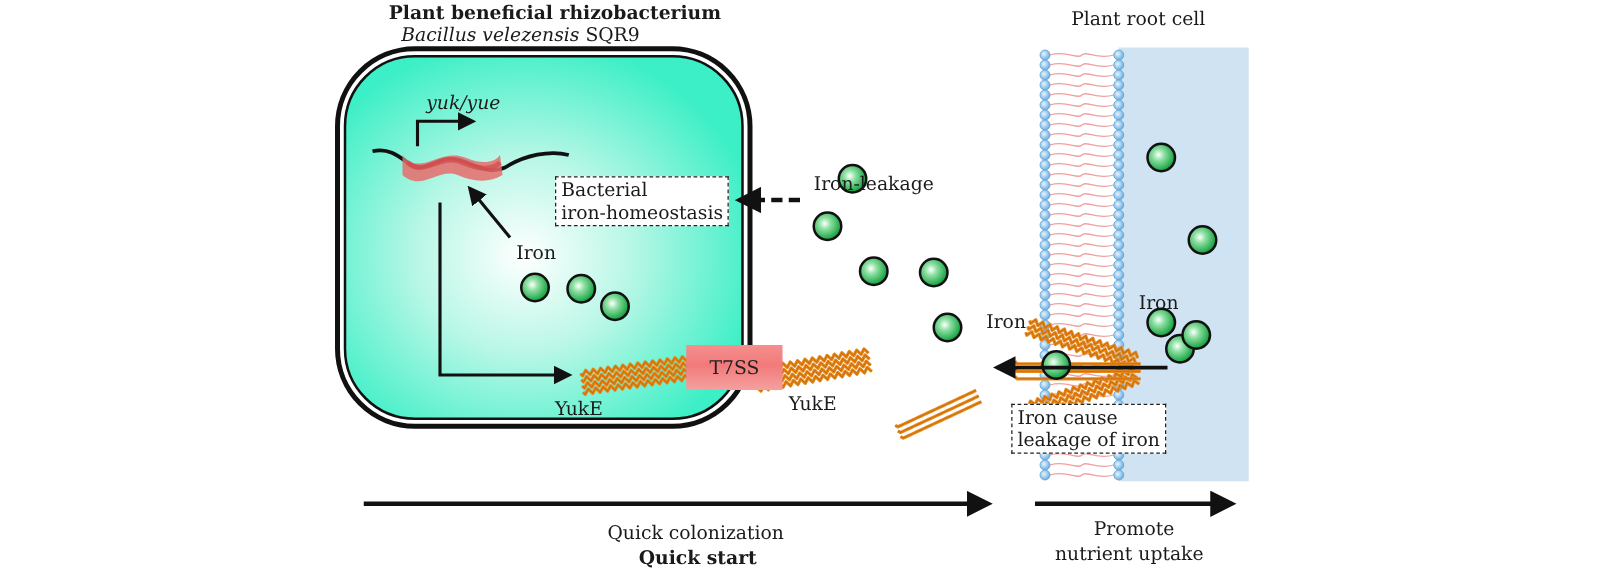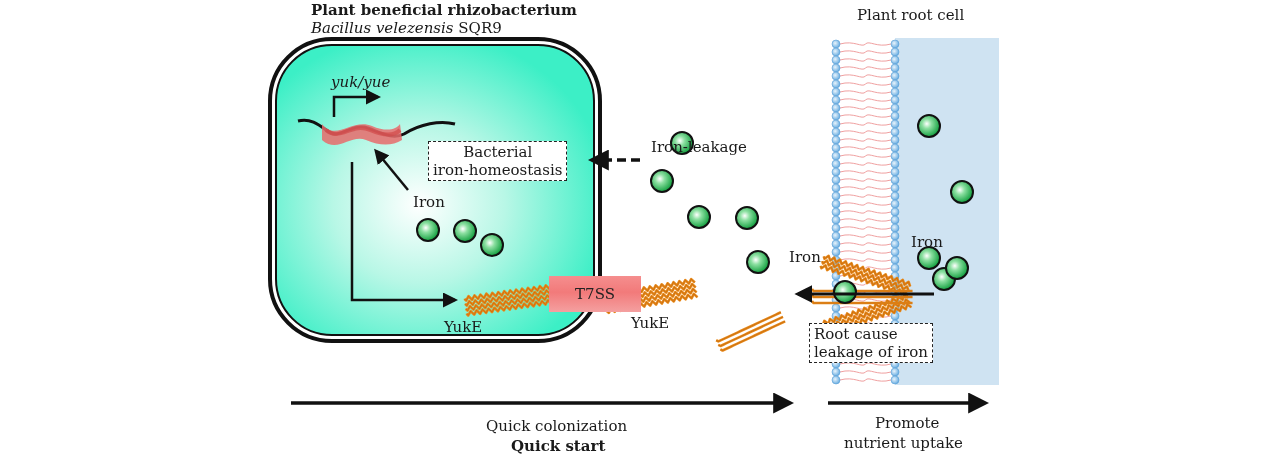--- a/index.html
+++ b/index.html
@@ -1,24 +1,24 @@
 <!DOCTYPE html>
 <html><head>
 <meta charset="utf-8">
 <style>
   html, body { margin:0; padding:0; background:#ffffff; }
   body { width:1280px; height:457px; position:relative; overflow:hidden;
          font-family:"DejaVu Serif", "Liberation Serif", serif; color:#222; }
   .txt { position:absolute; white-space:nowrap; font-size:15px; line-height:18px; color:#1a1a1a; }
-  .it { font-style:italic; }
+  .it { font-style:italic;margin-left:10px; }
   .bold { font-weight:bold; }
   .dash-box { position:absolute; border:1.5px dashed #222; background:#fff; padding:1px 4px;
               font-size:15px; line-height:18px; color:#1a1a1a; }
   svg { position:absolute; left:0; top:0; }
-  .t7ss { position:absolute; left:549px; top:276px; width:92px; height:36px;
+  .t7ss { position:absolute; left:549px; top:276px; width:77px; height:36px;
           background:linear-gradient(#f58e8e, #f27a7a 45%, #f4a0a0);
           font-size:15px; line-height:36px; text-align:center; color:#222; }
 </style>
 </head>
 <body>
 
 <svg width="1280" height="457" viewBox="0 0 1280 457">
   <defs>
     <radialGradient id="cellGrad" cx="45%" cy="55%" r="60%">
       <stop offset="0%" stop-color="#ffffff"></stop>
@@ -270,21 +270,21 @@
 
   <line x1="291" y1="403" x2="790" y2="403" stroke="#111" stroke-width="3.5" marker-end="url(#arrowBlk)"></line>
   <line x1="828" y1="403" x2="985" y2="403" stroke="#111" stroke-width="3.5" marker-end="url(#arrowBlk)"></line>
 </svg>
 
 <div class="txt" style="left:311px;top:1px;font-weight:bold;">Plant beneficial rhizobacterium</div>
 <div class="txt" style="left:311px;top:19px;"><span class="it">Bacillus velezensis</span><span> SQR9</span></div>
 
 <div class="txt it" style="left:331px;top:73px;">yuk/yue</div>
 
-<div class="dash-box" style="left:428px;top:141px;text-align:center;">
+<div class="dash-box" style="left:444px;top:141px;">
   <div>Bacterial</div>
   <div>iron-homeostasis</div>
 </div>
 
 <div class="txt" style="left:413px;top:193px;">Iron</div>
 
 <div class="txt" style="left:444px;top:318px;">YukE</div>
 
 <div class="t7ss">T7SS</div>
 
@@ -292,20 +292,20 @@
 
 <div class="txt" style="left:651px;top:106px;margin-top:32px;">Iron-leakage</div>
 
 <div class="txt" style="left:789px;top:248px;">Iron</div>
 
 <div class="txt" style="left:857px;top:6px;text-align:center;">Plant root cell</div>
 
 <div class="txt" style="left:911px;top:233px;">Iron</div>
 
 <div class="dash-box" style="left:809px;top:323px;">
-  <div>Root cause</div>
+  <div>Iron cause</div>
   <div>leakage of iron</div>
 </div>
 
 <div class="txt" style="left:486px;top:417px;">Quick colonization</div>
 <div class="txt bold" style="left:511px;top:437px;">Quick start</div>
 <div class="txt" style="left:875px;top:414px;">Promote</div>
 <div class="txt" style="left:844px;top:434px;">nutrient uptake</div>
 
 </body></html>

